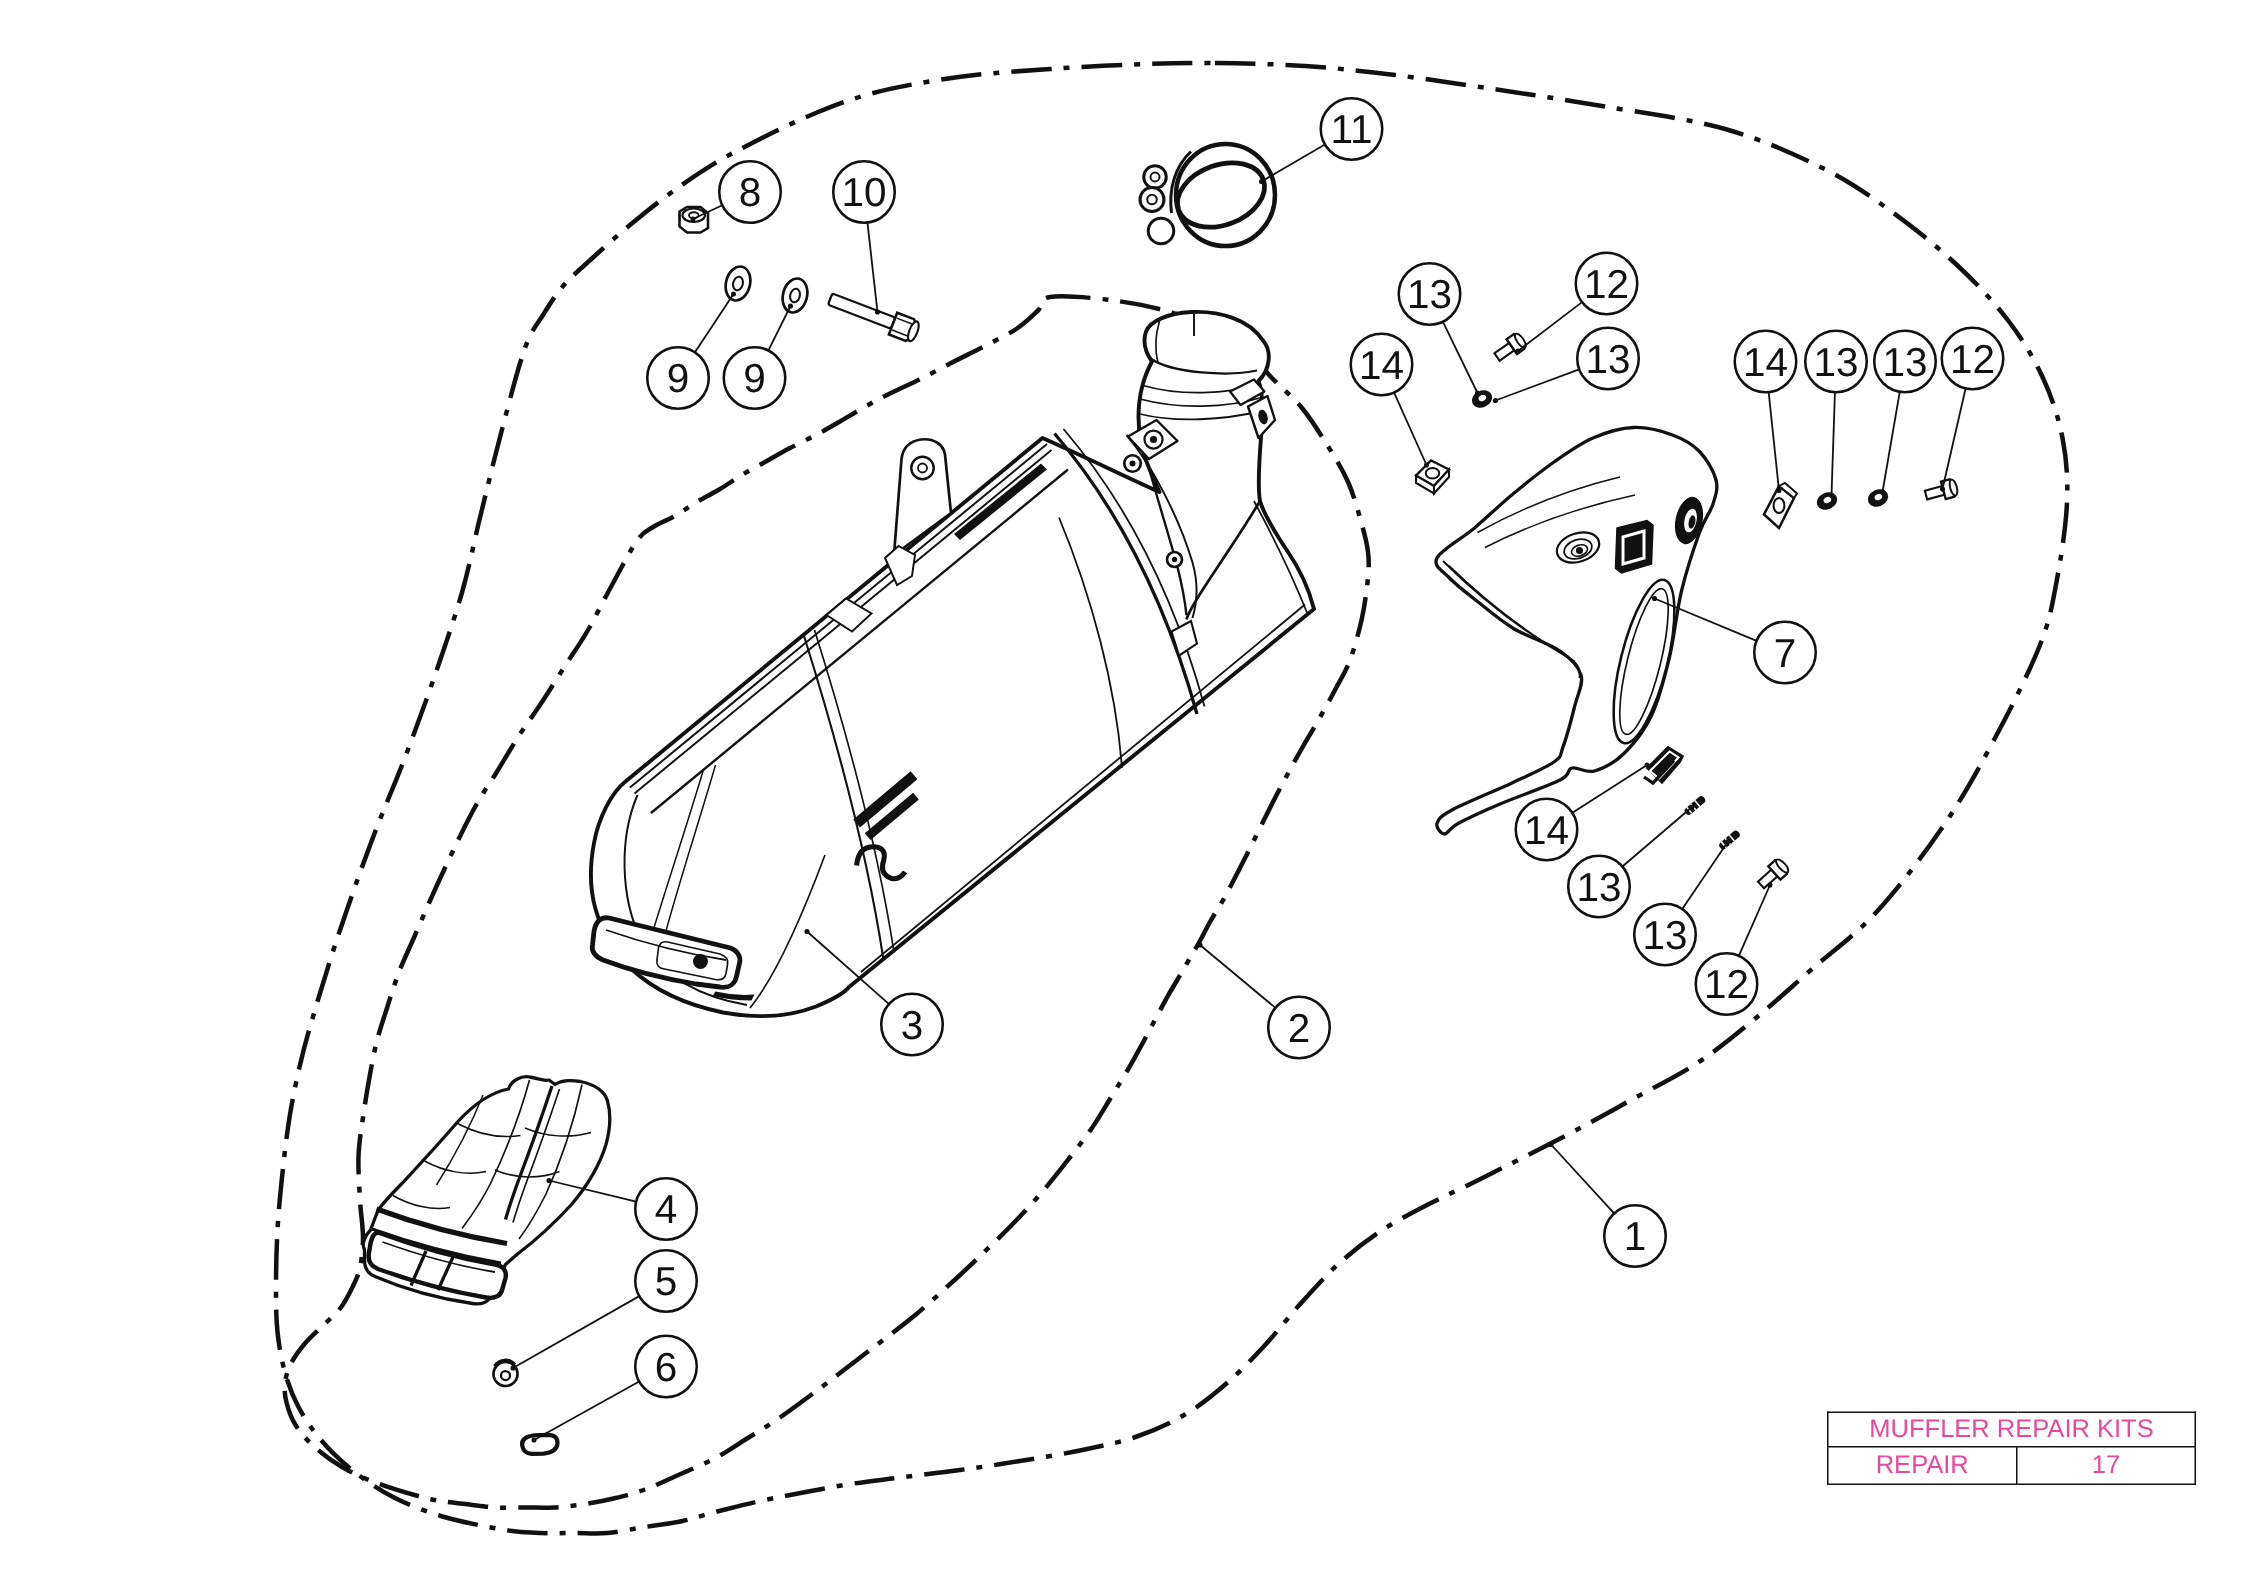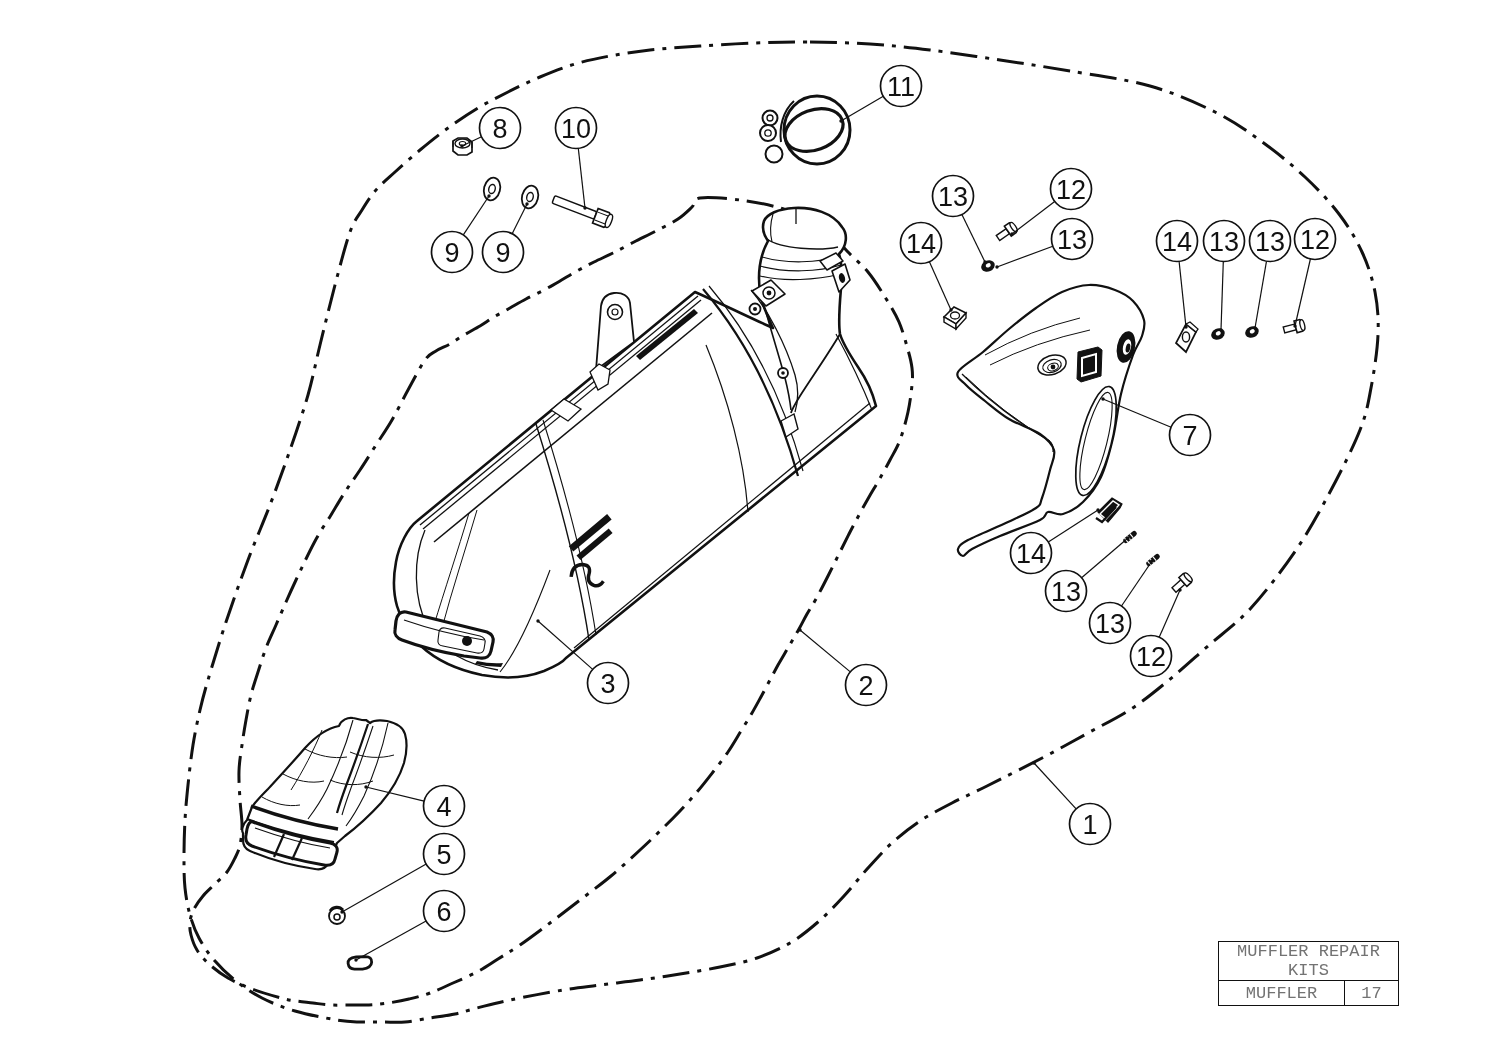--- a/index.html
+++ b/index.html
@@ -1,20 +1,20 @@
 <!DOCTYPE html>
 <html><head>
 <meta charset="utf-8">
 <style>
   html,body { margin:0; padding:0; background:#fff; -webkit-font-smoothing: antialiased; }
   .page { position:relative; width:1500px; height:1060px; background:#fff;
           font-family:"Liberation Sans", sans-serif; }
   svg text { font-family:"Liberation Sans", sans-serif; }
-  .tbl { position:absolute; left:1218px; top:941px; width:181px; border:1.5px solid #111;
-         border-collapse:collapse; font-size:17px; color:#737373;font-family:Liberation Mono, monospace; }
+  .tbl { position:absolute; left:1218px; top:941px; width:246px; border:1.5px solid #111;
+         border-collapse:collapse; font-size:17px; color:#ec4899; }
   .tbl td { border:1.5px solid #111; text-align:center; padding:0; }
 </style>
 </head>
 <body>
 <div class="page">
 <svg width="1500" height="1060" viewBox="0 0 1500 1060">
 <path d="M 810.0,42.0 C 829.2,42.2 850.0,42.7 870.0,44.0 C 890.0,45.3 908.3,47.3 930.0,50.0 C 951.7,52.7 976.7,56.5 1000.0,60.0 C 1023.3,63.5 1045.0,66.7 1070.0,71.0 C 1095.0,75.3 1125.8,79.2 1150.0,86.0 C 1174.2,92.8 1196.5,102.8 1215.0,112.0 C 1233.5,121.2 1246.0,130.2 1261.0,141.0 C 1276.0,151.8 1292.0,164.8 1305.0,177.0 C 1318.0,189.2 1329.5,201.5 1339.0,214.0 C 1348.5,226.5 1356.0,239.0 1362.0,252.0 C 1368.0,265.0 1372.3,278.2 1375.0,292.0 C 1377.7,305.8 1378.7,319.0 1378.0,335.0 C 1377.3,351.0 1374.0,372.2 1371.0,388.0 C 1368.0,403.8 1366.8,412.7 1360.0,430.0 C 1353.2,447.3 1340.7,472.0 1330.0,492.0 C 1319.3,512.0 1309.2,530.7 1296.0,550.0 C 1282.8,569.3 1265.7,592.0 1251.0,608.0 C 1236.3,624.0 1221.7,634.0 1208.0,646.0 C 1194.3,658.0 1181.8,669.5 1169.0,680.0 C 1156.2,690.5 1144.5,700.2 1131.0,709.0 C 1117.5,717.8 1102.5,725.0 1088.0,733.0 C 1073.5,741.0 1060.8,748.2 1044.0,757.0 C 1027.2,765.8 1002.3,778.3 987.0,786.0 C 971.7,793.7 963.2,797.2 952.0,803.0 C 940.8,808.8 929.8,814.5 920.0,821.0 C 910.2,827.5 901.7,834.2 893.0,842.0 C 884.3,849.8 876.2,859.0 868.0,868.0 C 859.8,877.0 852.3,887.0 844.0,896.0 C 835.7,905.0 827.0,914.2 818.0,922.0 C 809.0,929.8 800.2,937.0 790.0,943.0 C 779.8,949.0 768.7,954.0 757.0,958.0 C 745.3,962.0 732.8,964.3 720.0,967.0 C 707.2,969.7 693.3,971.8 680.0,974.0 C 666.7,976.2 653.3,978.2 640.0,980.0 C 626.7,981.8 612.8,983.3 600.0,985.0 C 587.2,986.7 578.0,987.5 563.0,990.0 C 548.0,992.5 524.3,997.0 510.0,1000.0 C 495.7,1003.0 486.2,1005.7 477.0,1008.0 C 467.8,1010.3 462.8,1012.3 455.0,1014.0 C 447.2,1015.7 438.3,1016.7 430.0,1018.0 C 421.7,1019.3 412.8,1021.3 405.0,1022.0 C 397.2,1022.7 390.5,1022.0 383.0,1022.0 C 375.5,1022.0 367.7,1022.3 360.0,1022.0 C 352.3,1021.7 347.8,1021.8 337.0,1020.0 C 326.2,1018.2 307.5,1014.7 295.0,1011.0 C 282.5,1007.3 271.8,1003.0 262.0,998.0 C 252.2,993.0 244.0,987.3 236.0,981.0 C 228.0,974.7 220.2,967.2 214.0,960.0 C 207.8,952.8 203.0,945.5 199.0,938.0 C 195.0,930.5 192.3,923.3 190.0,915.0 C 187.7,906.7 186.0,897.5 185.0,888.0 C 184.0,878.5 184.0,869.3 184.0,858.0 C 184.0,846.7 184.3,832.2 185.0,820.0 C 185.7,807.8 186.7,797.5 188.0,785.0 C 189.3,772.5 191.0,757.5 193.0,745.0 C 195.0,732.5 197.5,720.8 200.0,710.0 C 202.5,699.2 203.7,694.7 208.0,680.0 C 212.3,665.3 219.3,642.0 226.0,622.0 C 232.7,602.0 240.7,579.5 248.0,560.0 C 255.3,540.5 263.0,523.3 270.0,505.0 C 277.0,486.7 283.7,468.3 290.0,450.0 C 296.3,431.7 303.0,412.5 308.0,395.0 C 313.0,377.5 315.5,363.3 320.0,345.0 C 324.5,326.7 330.0,303.8 335.0,285.0 C 340.0,266.2 345.5,244.5 350.0,232.0 C 354.5,219.5 357.7,217.0 362.0,210.0 C 366.3,203.0 370.5,196.3 376.0,190.0 C 381.5,183.7 387.7,178.7 395.0,172.0 C 402.3,165.3 411.2,157.3 420.0,150.0 C 428.8,142.7 438.3,135.0 448.0,128.0 C 457.7,121.0 468.0,114.0 478.0,108.0 C 488.0,102.0 497.7,97.2 508.0,92.0 C 518.3,86.8 528.8,81.7 540.0,77.0 C 551.2,72.3 563.3,67.5 575.0,64.0 C 586.7,60.5 597.5,58.3 610.0,56.0 C 622.5,53.7 635.0,51.7 650.0,50.0 C 665.0,48.3 682.5,47.2 700.0,46.0 C 717.5,44.8 736.7,43.7 755.0,43.0 C 773.3,42.3 790.8,41.8 810.0,42.0 Z" fill="none" stroke="#111" stroke-width="3" stroke-dasharray="27 8 4 8"></path>
 <path d="M 700.0,198.0 C 708.0,196.8 726.7,198.3 740.0,200.0 C 753.3,201.7 767.5,204.3 780.0,208.0 C 792.5,211.7 806.2,217.5 815.0,222.0 C 823.8,226.5 827.7,230.2 833.0,235.0 C 838.3,239.8 841.2,244.8 847.0,251.0 C 852.8,257.2 861.7,264.3 868.0,272.0 C 874.3,279.7 879.8,288.7 885.0,297.0 C 890.2,305.3 895.2,313.2 899.0,322.0 C 902.8,330.8 905.8,342.3 908.0,350.0 C 910.2,357.7 911.3,362.2 912.0,368.0 C 912.7,373.8 912.7,377.7 912.0,385.0 C 911.3,392.3 910.0,402.8 908.0,412.0 C 906.0,421.2 903.0,432.0 900.0,440.0 C 897.0,448.0 893.5,453.3 890.0,460.0 C 886.5,466.7 882.5,473.8 879.0,480.0 C 875.5,486.2 872.3,491.2 869.0,497.0 C 865.7,502.8 862.3,508.8 859.0,515.0 C 855.7,521.2 852.3,527.5 849.0,534.0 C 845.7,540.5 842.5,547.0 839.0,554.0 C 835.5,561.0 831.8,568.5 828.0,576.0 C 824.2,583.5 819.5,592.7 816.0,599.0 C 812.5,605.3 809.8,609.0 807.0,614.0 C 804.2,619.0 801.5,624.5 799.0,629.0 C 796.5,633.5 794.3,637.0 792.0,641.0 C 789.7,645.0 787.3,649.0 785.0,653.0 C 782.7,657.0 780.3,660.8 778.0,665.0 C 775.7,669.2 773.7,673.0 771.0,678.0 C 768.3,683.0 765.2,689.2 762.0,695.0 C 758.8,700.8 755.5,707.0 752.0,713.0 C 748.5,719.0 745.0,724.5 741.0,731.0 C 737.0,737.5 732.7,745.2 728.0,752.0 C 723.3,758.8 718.2,765.3 713.0,772.0 C 707.8,778.7 702.7,785.3 697.0,792.0 C 691.3,798.7 685.2,805.5 679.0,812.0 C 672.8,818.5 666.5,824.7 660.0,831.0 C 653.5,837.3 648.2,842.5 640.0,850.0 C 631.8,857.5 621.0,867.7 611.0,876.0 C 601.0,884.3 590.2,892.2 580.0,900.0 C 569.8,907.8 560.0,915.5 550.0,923.0 C 540.0,930.5 528.7,939.0 520.0,945.0 C 511.3,951.0 505.2,954.5 498.0,959.0 C 490.8,963.5 484.5,968.0 477.0,972.0 C 469.5,976.0 460.8,979.5 453.0,983.0 C 445.2,986.5 437.3,990.3 430.0,993.0 C 422.7,995.7 416.0,997.3 409.0,999.0 C 402.0,1000.7 394.7,1002.0 388.0,1003.0 C 381.3,1004.0 375.2,1004.7 369.0,1005.0 C 362.8,1005.3 357.3,1005.0 351.0,1005.0 C 344.7,1005.0 337.3,1005.3 331.0,1005.0 C 324.7,1004.7 318.8,1003.7 313.0,1003.0 C 307.2,1002.3 301.3,1001.8 296.0,1001.0 C 290.7,1000.2 288.3,1000.0 281.0,998.0 C 273.7,996.0 260.8,992.3 252.0,989.0 C 243.2,985.7 235.2,982.2 228.0,978.0 C 220.8,973.8 214.2,968.7 209.0,964.0 C 203.8,959.3 200.0,954.8 197.0,950.0 C 194.0,945.2 192.2,939.7 191.0,935.0 C 189.8,930.3 189.5,926.3 190.0,922.0 C 190.5,917.7 191.8,913.3 194.0,909.0 C 196.2,904.7 199.5,900.2 203.0,896.0 C 206.5,891.8 211.0,888.0 215.0,884.0 C 219.0,880.0 223.7,876.3 227.0,872.0 C 230.3,867.7 232.8,862.5 235.0,858.0 C 237.2,853.5 238.8,850.5 240.0,845.0 C 241.2,839.5 242.0,832.5 242.0,825.0 C 242.0,817.5 240.5,809.0 240.0,800.0 C 239.5,791.0 238.7,780.2 239.0,771.0 C 239.3,761.8 240.8,753.5 242.0,745.0 C 243.2,736.5 244.5,728.3 246.0,720.0 C 247.5,711.7 249.0,703.0 251.0,695.0 C 253.0,687.0 255.5,679.8 258.0,672.0 C 260.5,664.2 263.0,655.8 266.0,648.0 C 269.0,640.2 272.7,632.7 276.0,625.0 C 279.3,617.3 282.7,609.5 286.0,602.0 C 289.3,594.5 292.8,586.8 296.0,580.0 C 299.2,573.2 302.0,567.2 305.0,561.0 C 308.0,554.8 311.2,548.3 314.0,543.0 C 316.8,537.7 319.2,533.7 322.0,529.0 C 324.8,524.3 327.2,521.2 331.0,515.0 C 334.8,508.8 340.2,499.5 345.0,492.0 C 349.8,484.5 354.8,477.8 360.0,470.0 C 365.2,462.2 370.7,453.3 376.0,445.0 C 381.3,436.7 386.7,429.2 392.0,420.0 C 397.3,410.8 402.5,400.0 408.0,390.0 C 413.5,380.0 420.3,366.5 425.0,360.0 C 429.7,353.5 431.8,353.7 436.0,351.0 C 440.2,348.3 445.3,346.7 450.0,344.0 C 454.7,341.3 459.0,338.0 464.0,335.0 C 469.0,332.0 475.0,329.0 480.0,326.0 C 485.0,323.0 489.0,320.0 494.0,317.0 C 499.0,314.0 504.7,311.0 510.0,308.0 C 515.3,305.0 520.3,302.0 526.0,299.0 C 531.7,296.0 538.3,293.0 544.0,290.0 C 549.7,287.0 554.5,284.2 560.0,281.0 C 565.5,277.8 571.3,274.2 577.0,271.0 C 582.7,267.8 588.0,265.0 594.0,262.0 C 600.0,259.0 606.3,256.3 613.0,253.0 C 619.7,249.7 626.8,245.7 634.0,242.0 C 641.2,238.3 648.7,234.8 656.0,231.0 C 663.3,227.2 672.0,223.0 678.0,219.0 C 684.0,215.0 688.3,210.5 692.0,207.0 C 695.7,203.5 692.0,199.2 700.0,198.0 Z" fill="none" stroke="#111" stroke-width="3" stroke-dasharray="27 8 4 8"></path>
 <path d="M 695,292
 L 417,521
@@ -330,18 +330,18 @@
 <text x="444" y="863.5" font-size="27" text-anchor="middle" fill="#111">5</text>
 <circle cx="444" cy="911" r="20.5" fill="#fff" stroke="#111" stroke-width="1.7"></circle>
 <text x="444" y="920.5" font-size="27" text-anchor="middle" fill="#111">6</text>
 </svg>
 <table class="tbl" cellspacing="0">
   <tbody>
         <tr>
           <td colspan="2" style="height:22px">MUFFLER REPAIR KITS</td>
         </tr>
   <tr>
-          <td style="width:125px;height:24px">MUFFLER</td>
+          <td style="width:125px;height:24px">REPAIR</td>
           <td>17</td>
         </tr>
 </tbody>
     </table>
 </div>
 
 </body></html>

